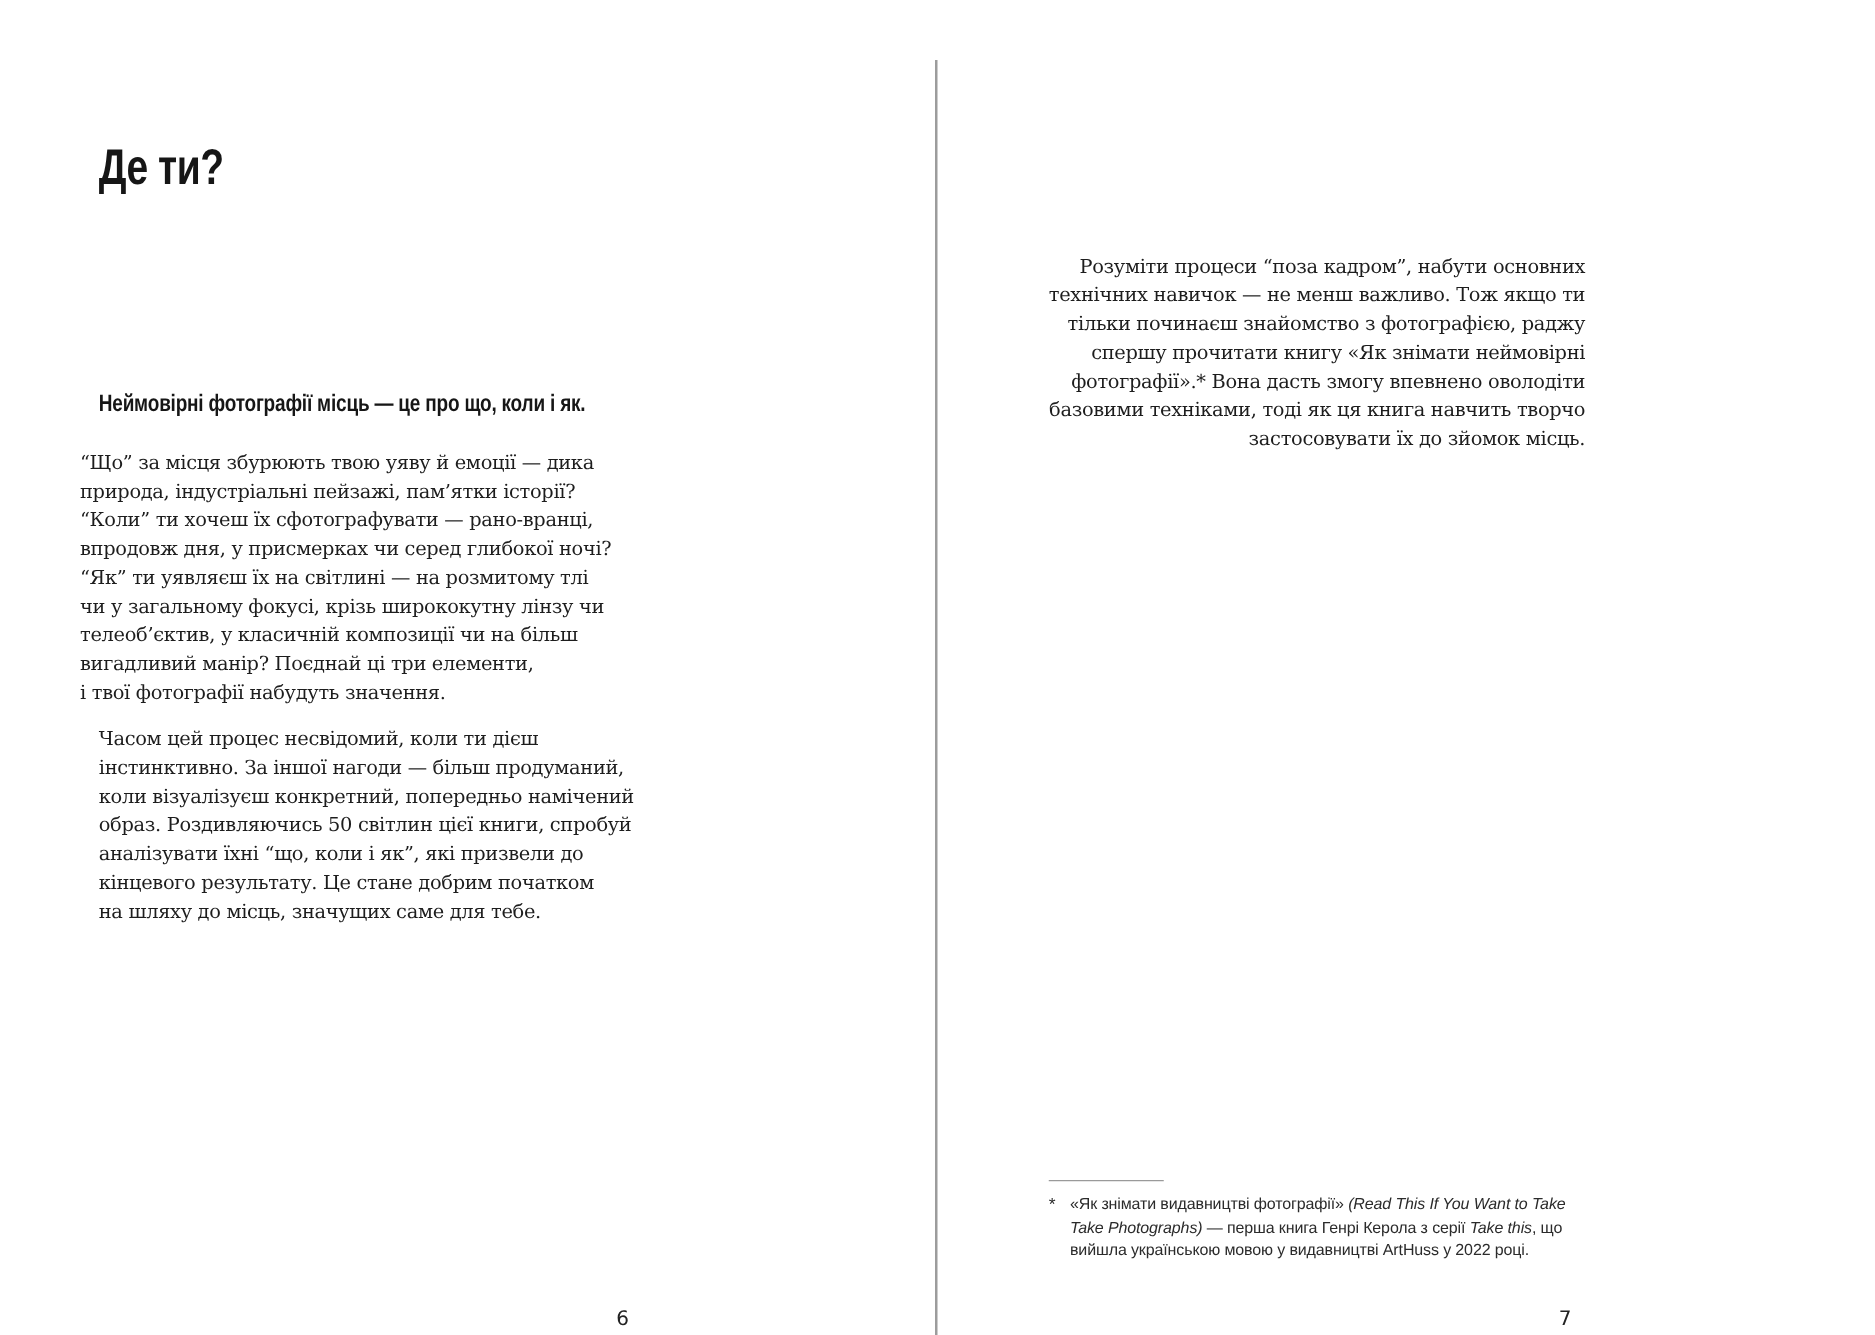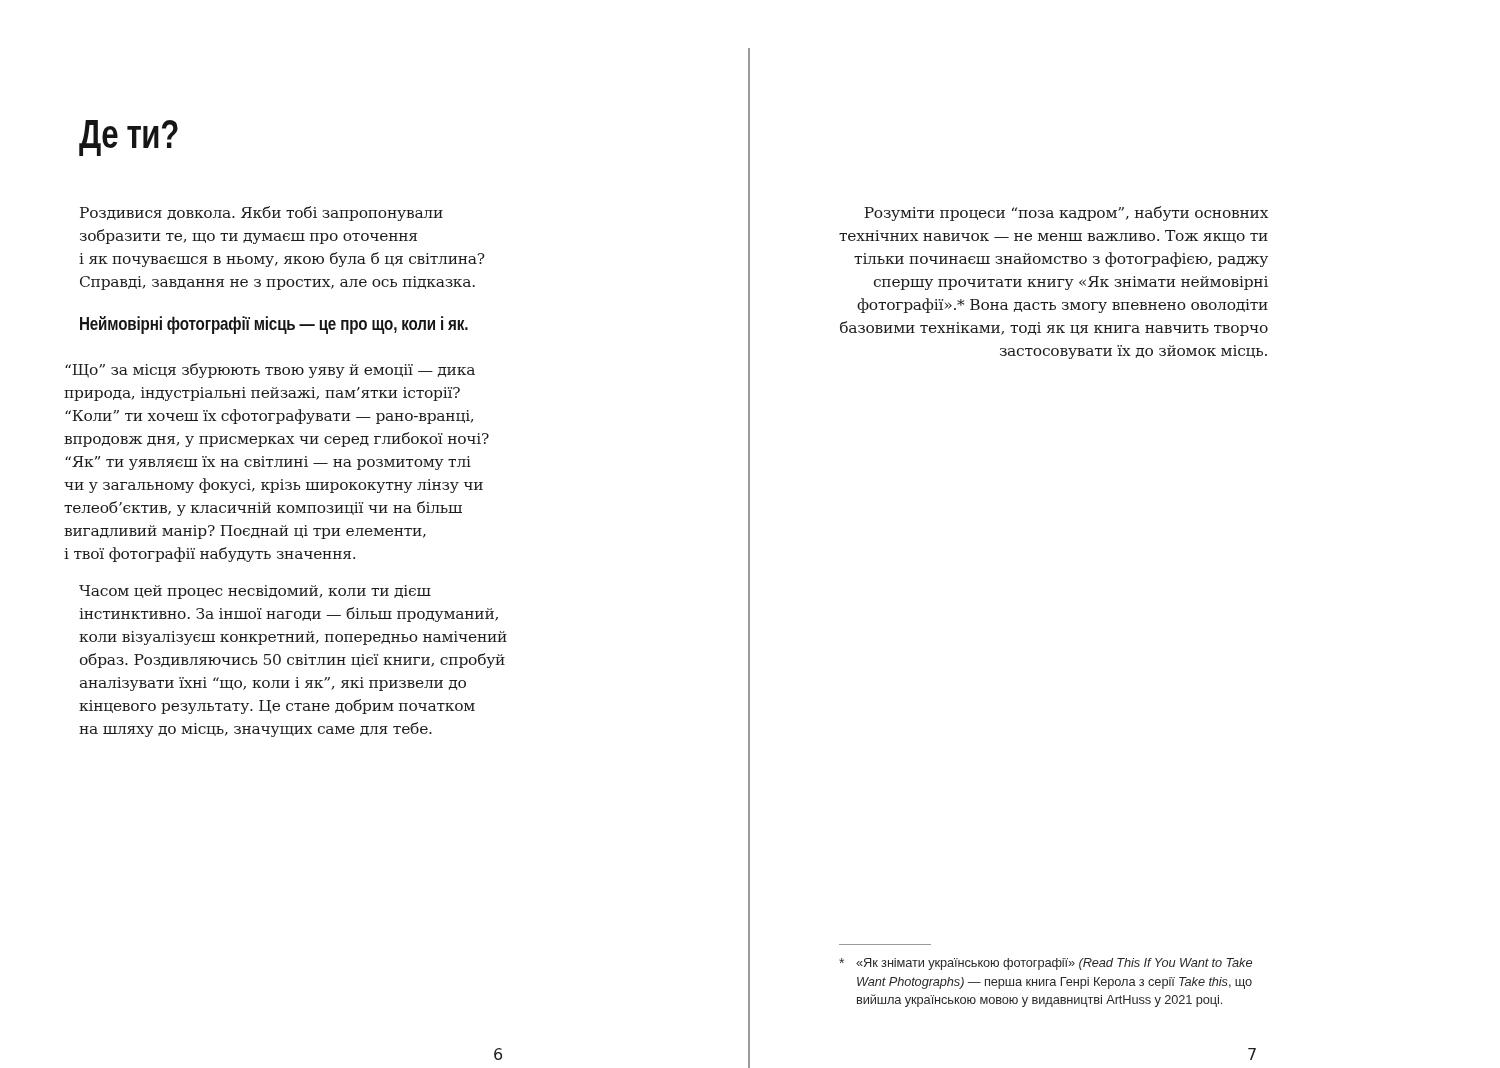--- a/index.html
+++ b/index.html
@@ -112,36 +112,35 @@
 </style>
 </head>
 <body>
 
 <div class="spread">
 
   <div class="divider"></div>
 
   <h1 class="chapter-title">Де ти?</h1>
 
-  <p class="body-par p-intro">Роздивися довкола. Якби тобі запропонували<br>зобразити те, що ти думаєш про оточення<br>і як почуваєшся в ньому, якою була б ця світлина?<br>Справді, завдання не з простих, але ось підказка.</p>
 
   <h2 class="subheading">Неймовірні фотографії місць — це про що, коли і як.</h2>
 
   <p class="body-par p-www">“Що” за місця збурюють твою уяву й емоції — дика<br>природа, індустріальні пейзажі, пам’ятки історії?<br>“Коли” ти хочеш їх сфотографувати — рано-вранці,<br>впродовж дня, у присмерках чи серед глибокої ночі?<br>“Як” ти уявляєш їх на світлині — на розмитому тлі<br>чи у загальному фокусі, крізь ширококутну лінзу чи<br>телеоб’єктив, у класичній композиції чи на більш<br>вигадливий манір? Поєднай ці три елементи,<br>і твої фотографії набудуть значення.</p>
 
   <p class="body-par p-proc">Часом цей процес несвідомий, коли ти дієш<br>інстинктивно. За іншої нагоди — більш продуманий,<br>коли візуалізуєш конкретний, попередньо намічений<br>образ. Роздивляючись 50 світлин цієї книги, спробуй<br>аналізувати їхні “що, коли і як”, які призвели до<br>кінцевого результату. Це стане добрим початком<br>на шляху до місць, значущих саме для тебе.</p>
 
   <div class="page-number pagenum-left">6</div>
 
   <p class="body-par p-r1">Розуміти процеси “поза кадром”, набути основних<br>технічних навичок — не менш важливо. Тож якщо ти<br>тільки починаєш знайомство з фотографією, раджу<br>спершу прочитати книгу «Як знімати неймовірні<br>фотографії».* Вона дасть змогу впевнено оволодіти<br>базовими техніками, тоді як ця книга навчить творчо<br>застосовувати їх до зйомок місць.</p>
 
 
   <div class="footnote">
     <div class="footnote-rule"></div>
     <div class="footnote-row">
       <span class="footnote-marker">*</span>
-      <span class="footnote-text"><span>«Як знімати українською фотографії» </span><i>(Read This If You Want to Take</i><br><i>Want Photographs)</i><span> — перша книга Генрі Керола з серії </span><i>Take this</i><span>, що</span><br><span>вийшла українською мовою у видавництві ArtHuss у 2021 році.</span></span>
+      <span class="footnote-text"><span>«Як знімати видавництві фотографії» </span><i>(Read This If You Want to Take</i><br><i>Take Photographs)</i><span> — перша книга Генрі Керола з серії </span><i>Take this</i><span>, що</span><br><span>вийшла українською мовою у видавництві ArtHuss у 2022 році.</span></span>
     </div>
   </div>
 
   <div class="page-number pagenum-right">7</div>
 
 </div>
 
 </body></html>

